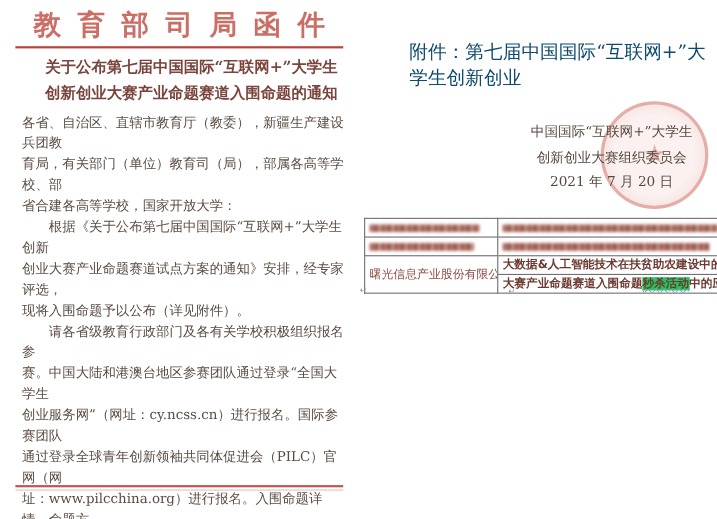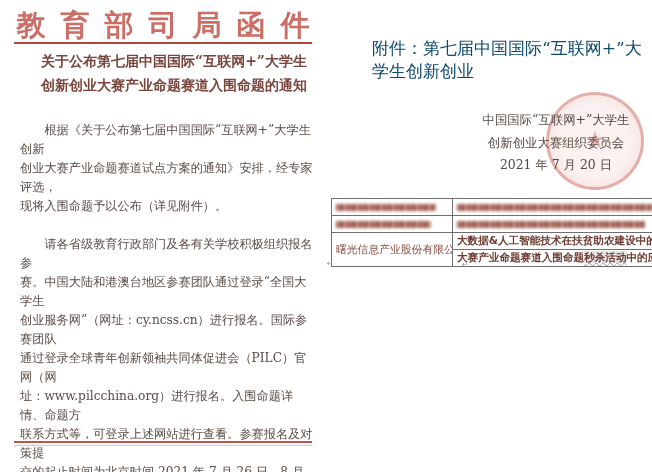--- a/index.html
+++ b/index.html
@@ -8,33 +8,33 @@
     background:#ffffff;
     font-family:"DejaVu Serif","Liberation Serif",serif;
   }
   .page{position:absolute;top:0;height:472px;}
   #left-page{left:0;width:326px;}
   #right-page{left:326px;width:326px;}
 
   
   .masthead{
     position:absolute;top:6px;left:0;width:326px;text-align:center;
-    font-size:29px;font-weight:bold;color:#cb6e66;
+    font-size:25px;font-weight:bold;color:#cb6e66;
     letter-spacing:15px;text-indent:15px;white-space:nowrap;
   }
   .masthead-rule{position:absolute;top:42px;left:14px;width:298px;height:2px;background:#b5433e;}
   .letter-title{
     position:absolute;top:49px;left:21px;width:306px;text-align:center;
     font-size:14px;font-weight:bold;color:#7a453c;line-height:24px;
     white-space:pre-line;
   }
   .letter-body{position:absolute;top:102px;left:20px;width:296px;
     font-size:12.2px;line-height:19px;color:#5a4c44;}
   .letter-body p{margin:0;white-space:pre-line;}
-  .letter-body p.indent{text-indent:2em;margin-top:19px;}
+  .letter-body p.indent{text-indent:2em;}
   .bottom-rule{
     position:absolute;top:441px;left:14px;width:298px;height:2px;
     border-top:2px solid #c4534e;border-bottom:1px solid #e9c0bb;
   }
 
   
   .attachment{position:absolute;top:37px;left:46px;font-size:17px;line-height:23px;color:#0c4a6e;}
   .attachment .line2{margin-left:37px;}
 
   .signature{
@@ -58,35 +58,38 @@
     font-family:"DejaVu Sans","Liberation Sans",sans-serif;
     font-size:10.6px;
   }
   .cmp-table td{border:1px solid #6f6f6f;padding:1px 4px;height:14px;vertical-align:middle;overflow:hidden;white-space:nowrap;}
   .cmp-table .col-company{width:112px;}
   .company-cell{color:#8a4b41;font-size:10.8px;}
   .topic-cell{color:#6d3a31;font-weight:bold;}
   .blur-strip{height:7px;border-radius:1px;filter:blur(1.6px);
     background:repeating-linear-gradient(90deg,#9c564c 0px,#b97c70 3px,#8d4c42 6px,#c79a8e 9px,#9c564c 12px);}
   .w100{width:100px;} .w95{width:95px;} .w195{width:196px;} .w188{width:188px;}
-  .shaded{background:#e5e5e5;text-decoration:underline wavy #8aa0b5 1px;}
+  .shaded{background:#22c55e;text-decoration:underline wavy #8aa0b5 1px;}
   .para-mark{position:absolute;font-size:8px;color:#9a9a9a;z-index:3;
     font-family:"DejaVu Sans",sans-serif;}
   #pm1{top:259px;left:1px;}
   #pm2{top:260px;left:136px;}
 </style>
 </head>
 <body>
 
 <div id="left-page" class="page">
   <div class="masthead">教育部司局函件</div>
   <div class="masthead-rule"></div>
   <div class="letter-title">关于公布第七届中国国际“互联网+”大学生
 创新创业大赛产业命题赛道入围命题的通知</div>
   <div class="letter-body">
+    <p>各省、自治区、直辖市教育厅（教委），新疆生产建设兵团教
+育局，有关部门（单位）教育司（局），部属各高等学校、部
+省合建各高等学校，国家开放大学：</p>
     <p class="indent">根据《关于公布第七届中国国际“互联网+”大学生创新
 创业大赛产业命题赛道试点方案的通知》安排，经专家评选，
 现将入围命题予以公布（详见附件）。</p>
     <p class="indent">请各省级教育行政部门及各有关学校积极组织报名参
 赛。中国大陆和港澳台地区参赛团队通过登录“全国大学生
 创业服务网”（网址：cy.ncss.cn）进行报名。国际参赛团队
 通过登录全球青年创新领袖共同体促进会（PILC）官网（网
 址：www.pilcchina.org）进行报名。入围命题详情、命题方
 联系方式等，可登录上述网站进行查看。参赛报名及对策提
 交的起止时间为北京时间 2021 年 7 月 26 日—8 月 31 日 24

